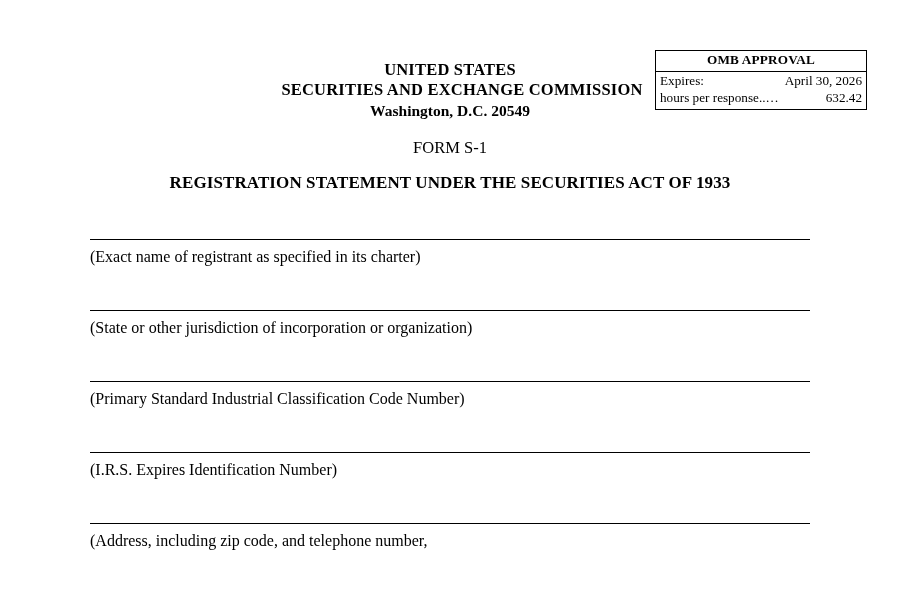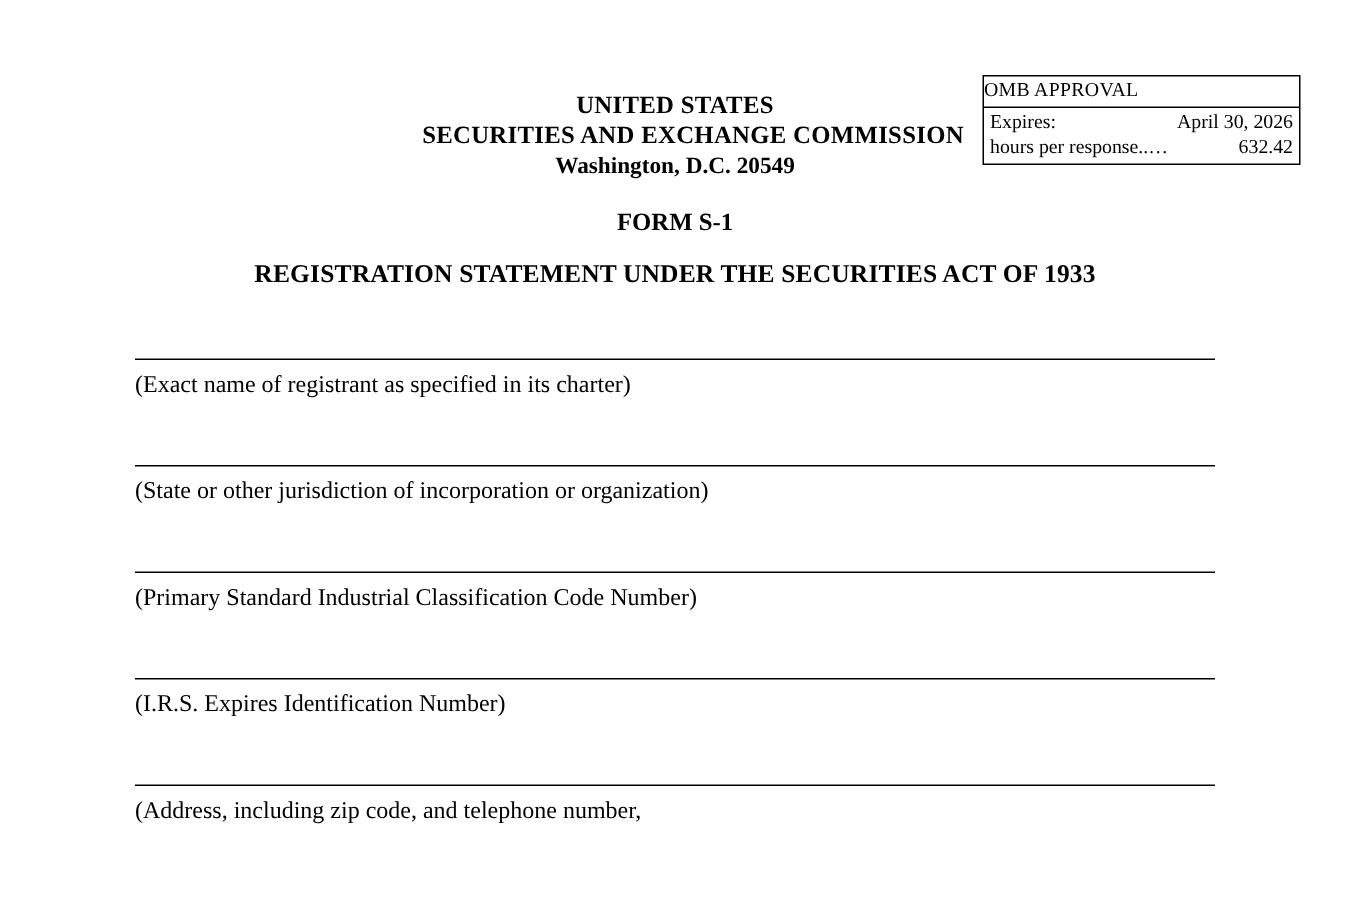--- a/index.html
+++ b/index.html
@@ -28,21 +28,22 @@
     position: absolute;
     top: 50px;
     left: 655px;
     width: 212px;
     border: 1px solid #000;
     font-size: 13.2px;
     line-height: 1.25;
     box-sizing: border-box;
   }
   .omb-title {
-    font-weight: normal;
+    text-align: center;
+    font-weight: bold;
     border-bottom: 1px solid #000;
     padding: 1px 0 2px 0;
     letter-spacing: 0.2px;
   }
   .omb-row {
     display: flex;
     justify-content: space-between;
     padding: 1px 4px 0 4px;
     white-space: nowrap;
   }
@@ -80,21 +81,21 @@
     font-size: 15.5px;
     line-height: 20px;
     padding-top: 1px;
   }
   .form-no {
     position: absolute;
     top: 138px;
     left: 0;
     width: 900px;
     text-align: center;
-    font-weight: bold;
+    font-weight: normal;
     font-size: 16.5px;
   }
   .reg-statement {
     position: absolute;
     top: 173px;
     left: 0;
     width: 900px;
     text-align: center;
     font-weight: bold;
     font-size: 17px;

